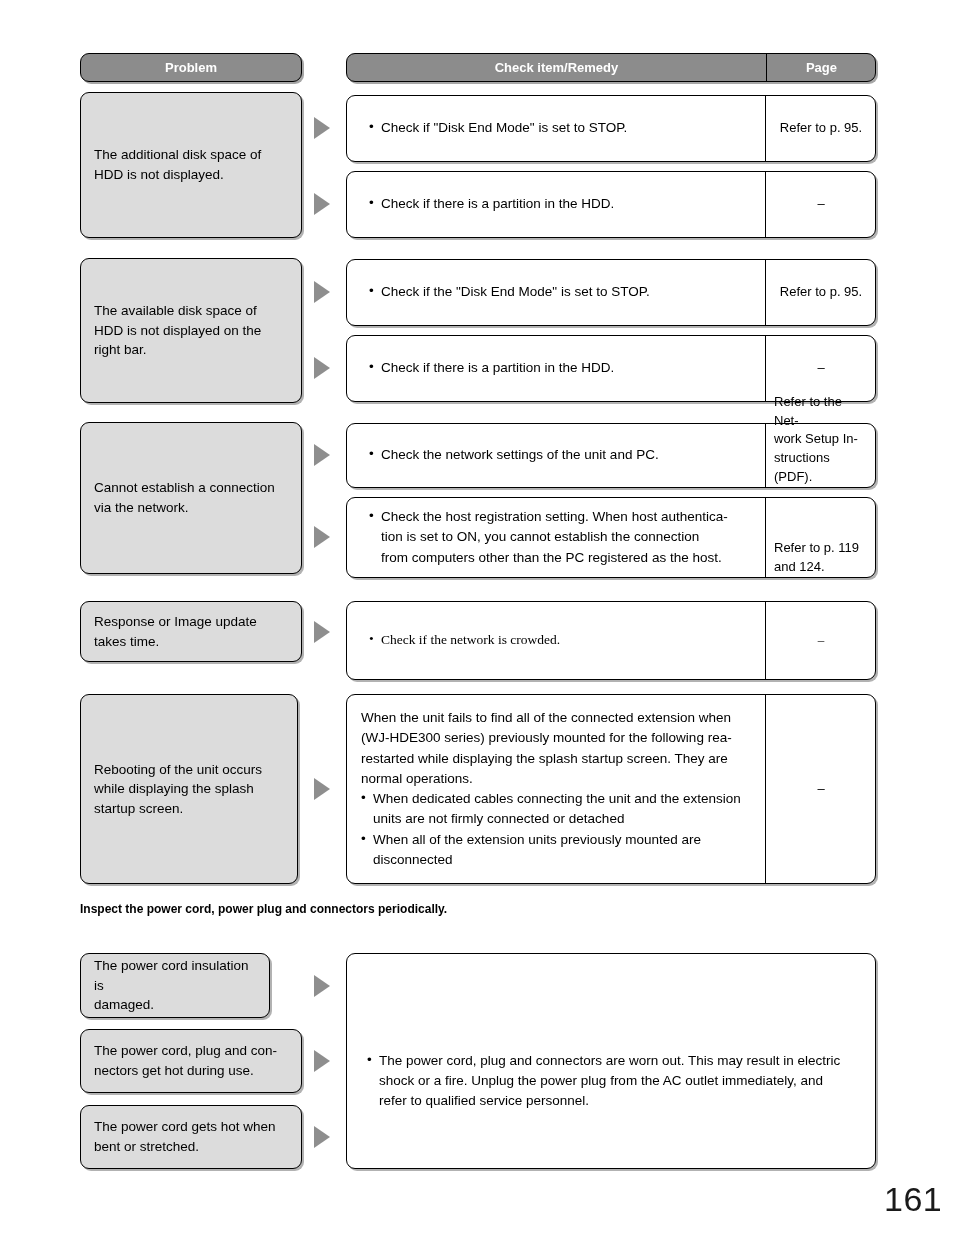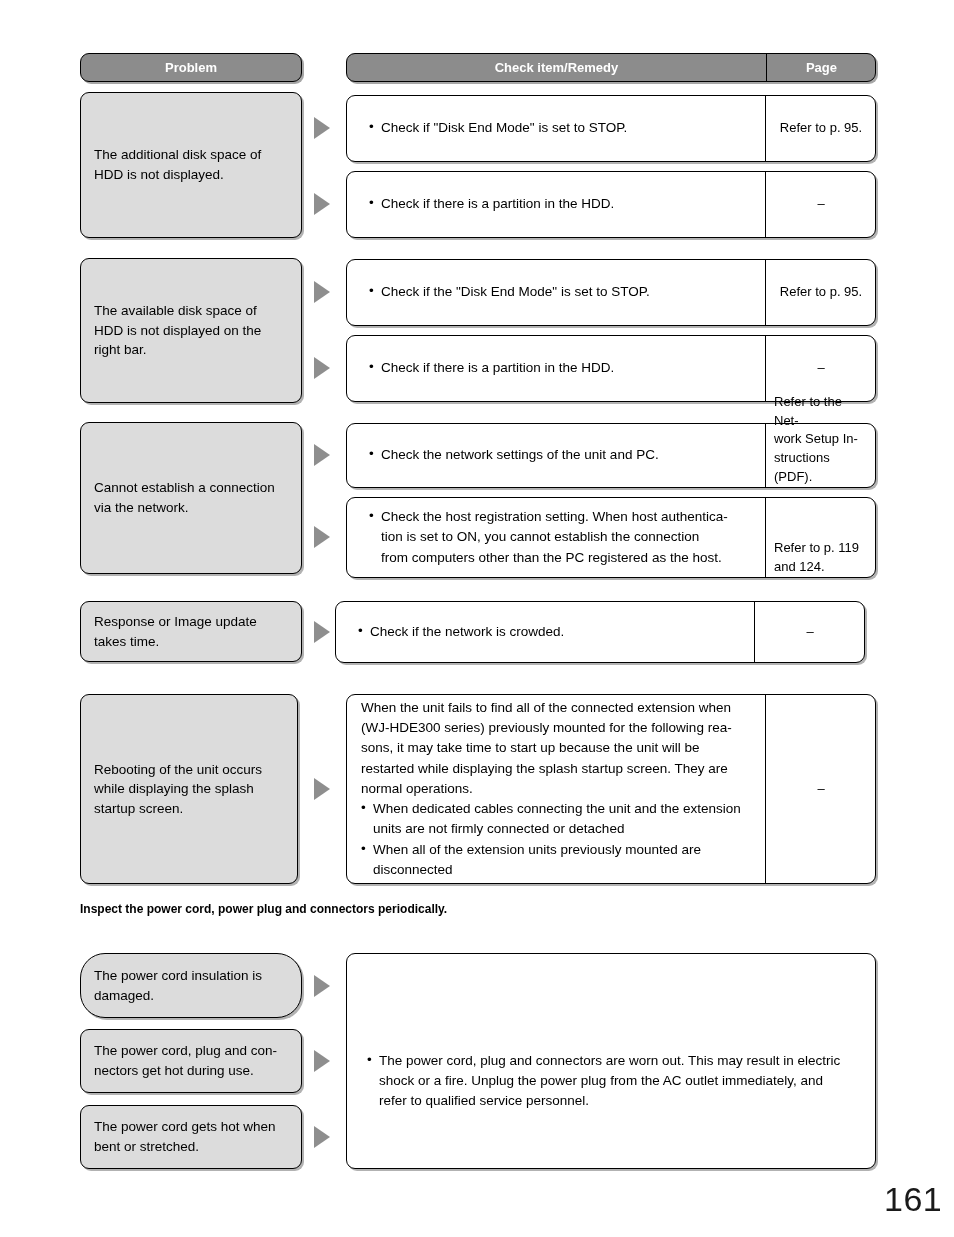--- a/index.html
+++ b/index.html
@@ -265,21 +265,21 @@
 
   <div class="rbox problem" style="left:80px; top:601px; width:222px; height:61px;">
     <div>
       <div>Response or Image update</div>
       <div>takes time.</div>
     </div>
   </div>
 
   <div class="arrow" style="left:314px; top:621px;"></div>
 
-  <div class="rbox remedy" style="left:335px; top:601px; width:530px; height:62px;">
+  <div class="rbox remedy" style="left:346px; top:601px; width:530px; height:79px;font-family:Liberation Serif, serif;">
     <div class="remedy-body" style="width:419px;">
       <div class="bullet-line">Check if the network is crowded.</div>
     </div>
     <span class="pagediv" style="left:418px;"></span>
     <div class="pagecell" style="left:419px; width:110px;">
       <span>–</span>
     </div>
   </div>
 
   <div class="rbox problem" style="left:80px; top:694px; width:218px; height:190px;">
@@ -290,42 +290,41 @@
     </div>
   </div>
 
   <div class="arrow" style="left:314px; top:778px;"></div>
 
   <div class="rbox remedy" style="left:346px; top:694px; width:530px; height:190px;">
     <div class="remedy-body" style="width:419px; padding-left:14px;">
       <div>
         <div>When the unit fails to find all of the connected extension when</div>
         <div>(WJ-HDE300 series) previously mounted for the following rea-</div>
-        <div>sons, it may take time to start up because the unit will be</div>
         <div>restarted while displaying the splash startup screen. They are</div>
         <div>normal operations.</div>
       </div>
       <div class="bullet-line">
         <span>When dedicated cables connecting the unit and the extension</span><br>
         <span>units are not firmly connected or detached</span>
       </div>
       <div class="bullet-line">
         <span>When all of the extension units previously mounted are</span><br>
         <span>disconnected</span>
       </div>
     </div>
     <span class="pagediv" style="left:418px;"></span>
     <div class="pagecell" style="left:419px; width:110px;">
       <span>–</span>
     </div>
   </div>
 
   <div class="sec-head" style="left:80px; top:902px;">Inspect the power cord, power plug and connectors periodically.</div>
 
-  <div class="rbox problem" style="left:80px; top:953px; width:222px; height:65px;border-radius:25px;">
+  <div class="rbox problem" style="left:80px; top:953px; width:190px; height:65px;">
     <div>
       <div>The power cord insulation is</div>
       <div>damaged.</div>
     </div>
   </div>
 
   <div class="rbox problem" style="left:80px; top:1029px; width:222px; height:64px;">
     <div>
       <div>The power cord, plug and con-</div>
       <div>nectors get hot during use.</div>

